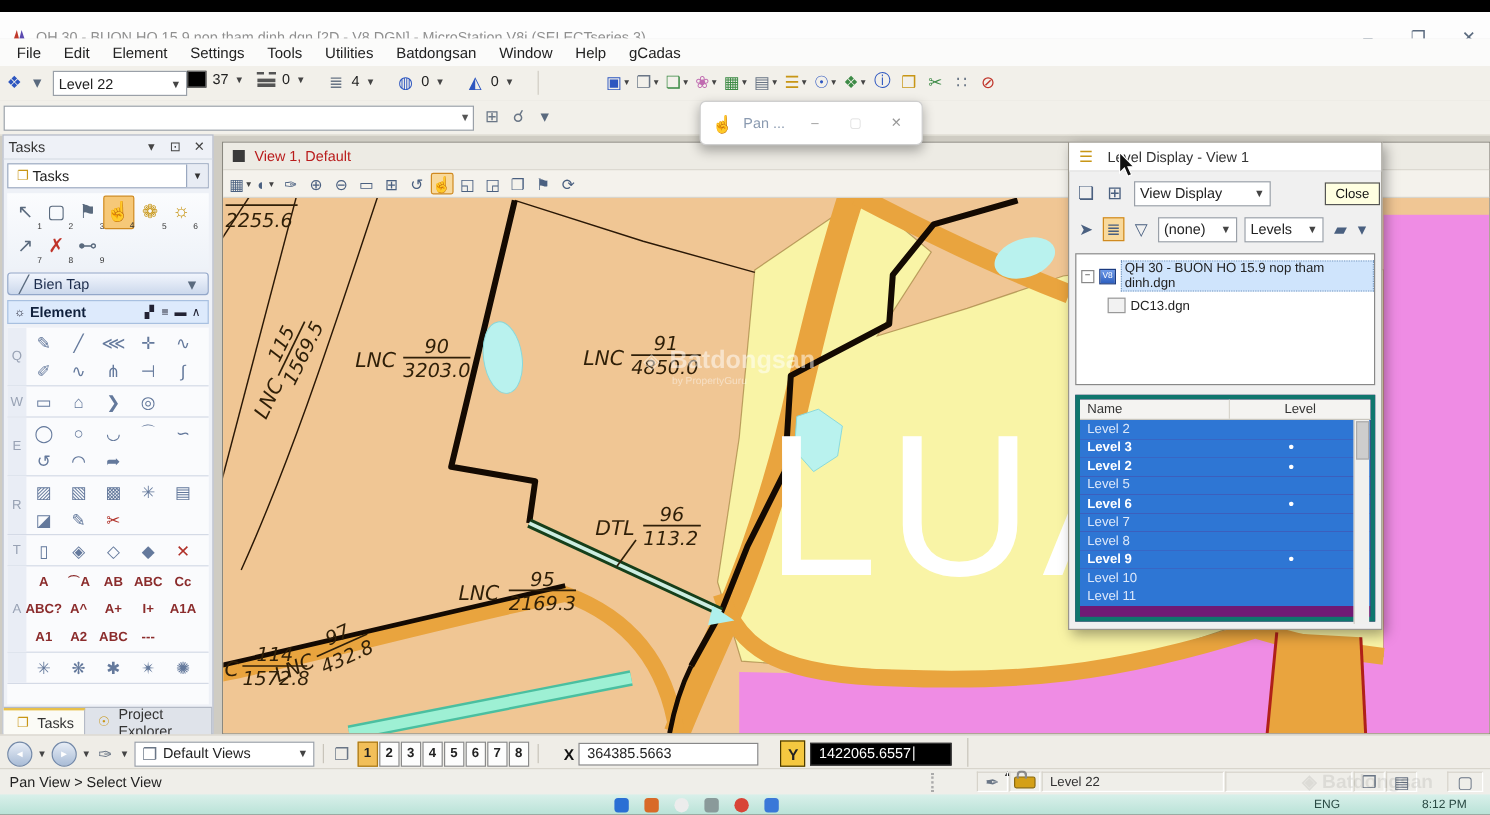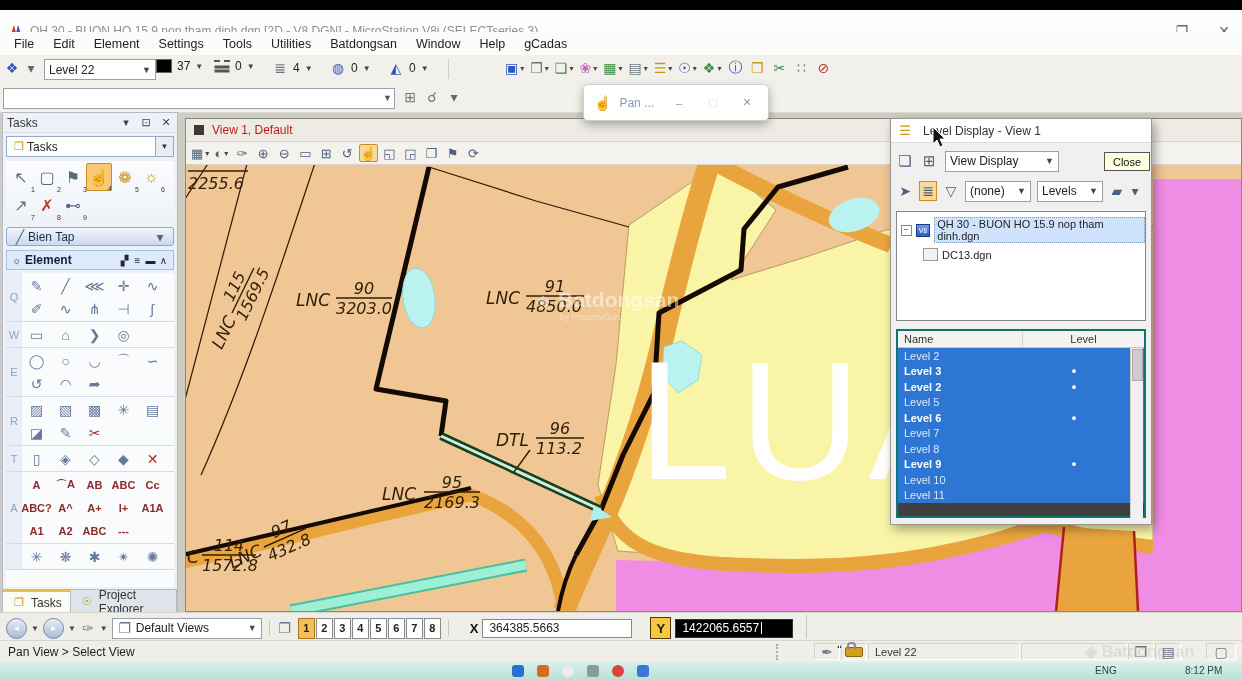--- a/index.html
+++ b/index.html
@@ -107,21 +107,21 @@
   #lvl-row2 .ti{font-size:14px;color:#4a6080;}
   #lvl-row2 .ti.hl{border:1px solid #d08a20;background:#f8d99c;}
   #lvl-tree{left:5px;top:92px;width:250px;height:110px;background:#fff;border:1px solid #888;box-sizing:border-box;}
   .titem{display:flex;align-items:center;gap:4px;font-size:11px;color:#222;margin-top:5px;}
   .titem .exp{width:9px;height:9px;border:1px solid #888;font-size:8px;line-height:7px;text-align:center;color:#333;margin-left:4px;background:#fff;}
   .titem .fic{width:13px;height:11px;background:linear-gradient(#6f9be8,#2d5fc0);border:1px solid #1a3a80;
               color:#fff;font-size:7px;display:flex;align-items:center;justify-content:center;}
   .titem .fic2{width:13px;height:11px;background:#f2f2f2;border:1px solid #999;}
   .titem.sel .tlabel{background:#cfe4fc;border:1px dotted #7a9ac0;padding:0 2px;}
   .titem.child{margin-left:26px;}
-  #lvl-list{left:5px;top:210px;width:250px;height:189px;background:#404040;border:2px solid #0f766e;box-sizing:border-box;}
+  #lvl-list{left:5px;top:210px;width:250px;height:189px;background:#701a75;border:4px solid #0f766e;box-sizing:border-box;}
   #lvl-cols{display:flex;height:16px;background:#f4f3f1;border-bottom:1px solid #c8c5bd;font-size:11px;color:#333;}
   #lvl-cols .c1{width:118px;padding-left:6px;border-right:1px solid #d8d5cd;line-height:16px;}
   #lvl-cols .c2{flex:1;text-align:center;line-height:16px;}
   #level-rows{height:171px;overflow:hidden;}
   .lrow{display:flex;height:15.5px;background:#2e76d4;color:#dce8fa;font-size:11px;align-items:center;}
   .lrow.b{color:#fff;font-weight:bold;}
   .lrow .ln{width:140px;padding-left:6px;}
   .lrow .lu{width:60px;text-align:center;font-size:13px;line-height:10px;}
   #lvl-scroll{position:absolute;right:1px;top:17px;width:12px;height:170px;background:#f0f0ee;border-left:1px solid #d0cdc5;}
   #lvl-scroll .thumb{position:absolute;top:1px;left:1px;width:9px;height:30px;background:#cdcdcd;border:1px solid #aaa;}

